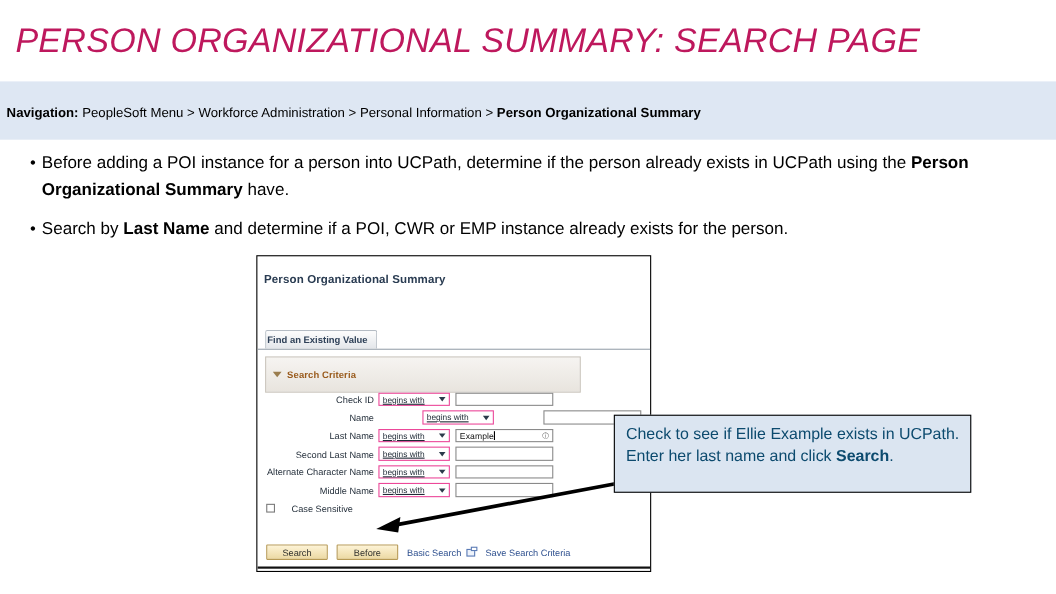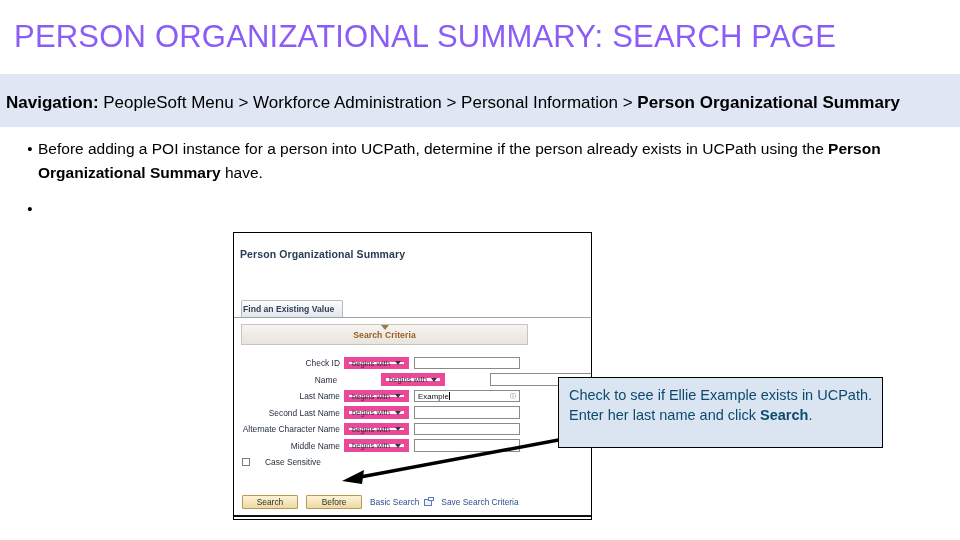--- a/index.html
+++ b/index.html
@@ -18,37 +18,38 @@
   }
 
   
   #title {
     position: absolute;
     left: 14px; top: 18px;
     width: 930px;
     font-size: 31px;
     line-height: 38px;
     font-weight: 400;
-    color: #8b5cf6;
+    color: #be185d;
     letter-spacing: 0.2px;
     white-space: pre-wrap;
+    font-style: italic;
   }
 
   
   #nav-band {
     position: absolute;
     left: 0; top: 74px;
     width: 960px; height: 53px;
     background: #dee7f3;
   }
   #nav-text {
     position: absolute;
     left: 6px; top: 94px;
     width: 952px;
-    font-size: 17px;
+    font-size: 12px;
     line-height: 17px;
     color: #000000;
     white-space: nowrap;
   }
   #nav-text .b { font-weight: bold; }
 
   
   .bullet-row {
     position: absolute;
     display: flex;
@@ -111,26 +112,25 @@
   }
   #ps-tabline {
     position: absolute;
     left: 0; top: 84px;
     width: 359px; height: 1.4px;
     background: #9aa3ad;
   }
   #ps-criteria {
     position: absolute;
     left: 7px; top: 91px;
-    width: 287px; height: 21px;
+    width: 287px; height: 33px;
     background: linear-gradient(#f6f4f1, #e8e4de);
     border: 1px solid #c9c4bb;
     display: flex;
     align-items: center;
-    flex-direction: column;
   }
   #ps-criteria .tri {
     margin: 0 5px 0 6px;
     width: 0; height: 0;
     border-left: 4px solid transparent;
     border-right: 4px solid transparent;
     border-top: 5px solid #9a7d4e;
   }
   #ps-criteria .lbl {
     font-size: 8.6px;
@@ -150,40 +150,41 @@
   .ps-label {
     width: 110px;
     text-align: right;
     padding-right: 4px;
     font-size: 8.4px;
     color: #1f2a36;
     white-space: nowrap;
   }
   .ps-select {
     width: 65px; height: 12.5px;
-    border: 5px solid #ec4899;
+    border: 1px solid #ec4899;
     background: #ffffff;
     font-size: 7.6px;
     color: #1f2a36;
     display: flex;
     align-items: center;
     justify-content: space-between;
     padding: 0 2px 0 3px;
     position: relative;
+    text-decoration: underline;
   }
   .ps-select .chev {
     width: 0; height: 0;
     border-left: 3px solid transparent;
     border-right: 3px solid transparent;
     border-top: 4px solid #2b3a4a;
     margin-right: 1px;
   }
   .ps-input {
     margin-left: 5px;
-    width: 106px; height: 12.5px;
+    width: 89px; height: 12.5px;
     border: 1px solid #8a8a8a;
     background: #ffffff;
     font-size: 7.8px;
     color: #111;
     display: flex;
     align-items: center;
     padding: 0 3px;
     position: relative;
   }
   .ps-input .val { letter-spacing: .1px; }
@@ -299,20 +300,23 @@
 
   <div class="bullet-row" id="bullet-1">
     <div class="bullet-dot">•</div>
     <div class="bullet-text">
       <span>Before adding a POI instance for a person into UCPath, determine if the person already exists in UCPath using the </span><span class="b">Person Organizational Summary</span><span> have.</span>
     </div>
   </div>
 
   <div class="bullet-row" id="bullet-2">
     <div class="bullet-dot">•</div>
+    <div class="bullet-text">
+      <span>Search by </span><span class="b">Last Name</span><span> and determine if a POI, CWR or EMP instance already exists for the person.</span>
+    </div>
   </div>
 
   <div id="ps-panel">
     <div id="ps-title">Person Organizational Summary</div>
 
     <div id="ps-tab">Find an Existing Value</div>
     <div id="ps-tabline"></div>
 
     <div id="ps-criteria">
       <span class="tri"></span>

